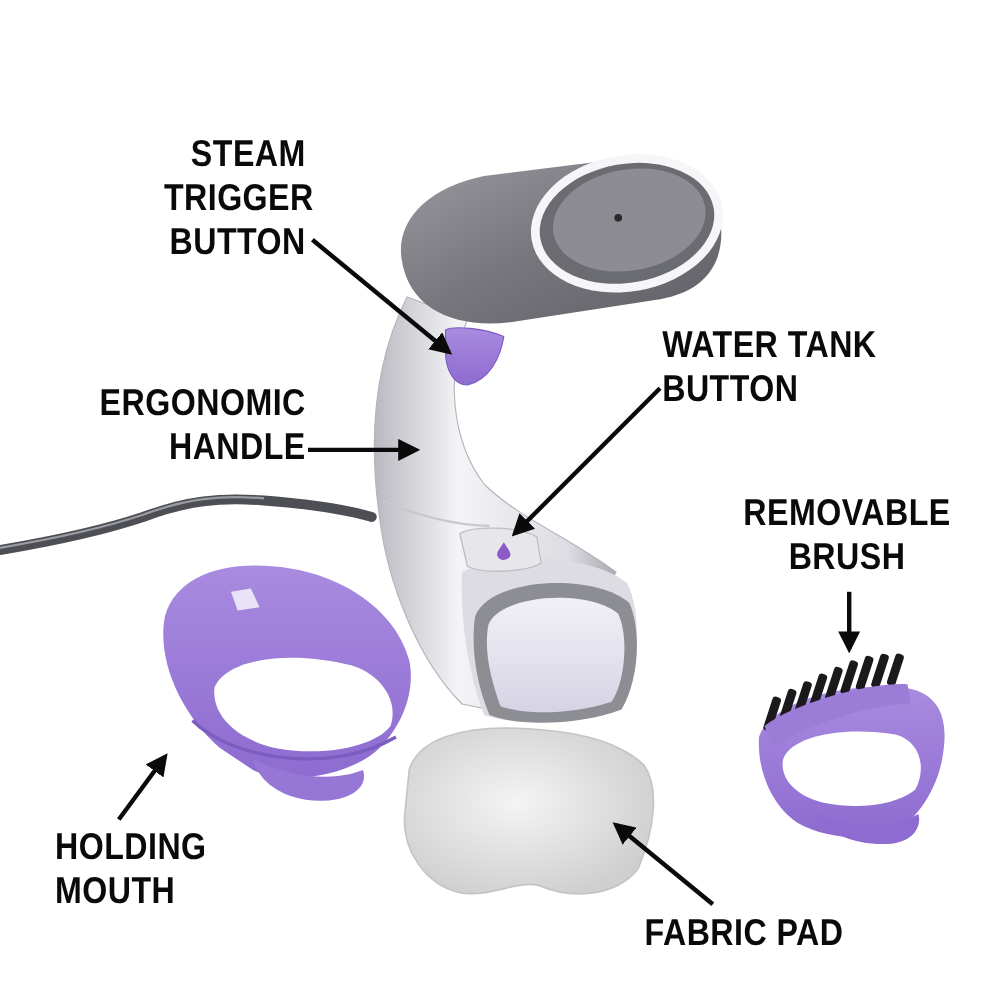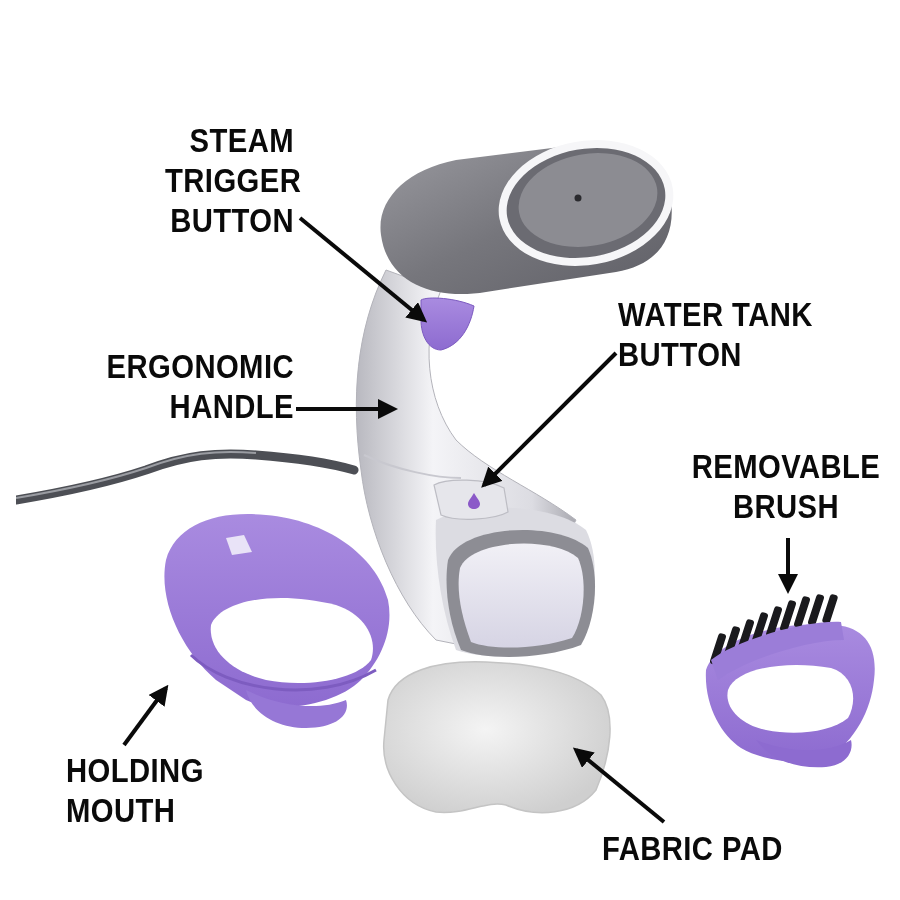--- a/index.html
+++ b/index.html
@@ -1,17 +1,17 @@
 <!DOCTYPE html>
 <html><head>
   <meta charset="utf-8">
   <style>
     html, body { margin:0; padding:0; background:#ffffff; }
     body { width:900px; height:900px; position:relative; overflow:hidden; font-family:"Liberation Sans", "DejaVu Sans", sans-serif; }
-    .stage { position:absolute; left:16px; top:0; width:753px; height:900px; }
+    .stage { position:absolute; left:0; top:0; width:753px; height:900px; }
     svg.art { position:absolute; left:0; top:0; width:900px; height:900px; }
     .label {
       position:absolute;
       font-family:"Liberation Sans", "DejaVu Sans", sans-serif;
       font-weight:bold;
       font-size:34px;
       line-height:40px;
       color:#0a0a0a;
       letter-spacing:0.5px;
       transform:scaleX(0.86);

